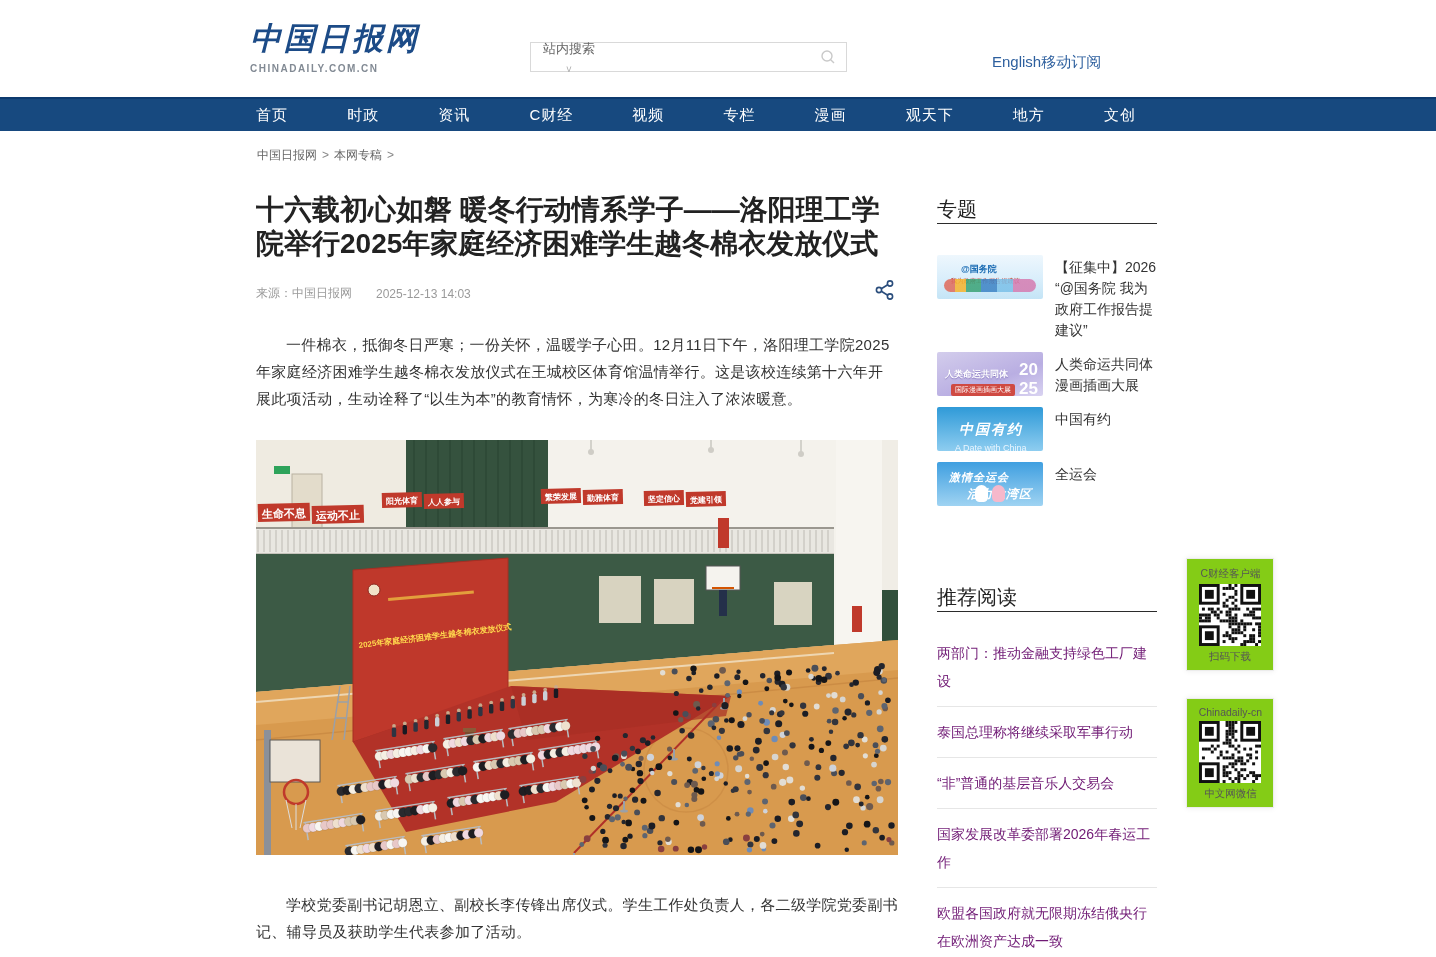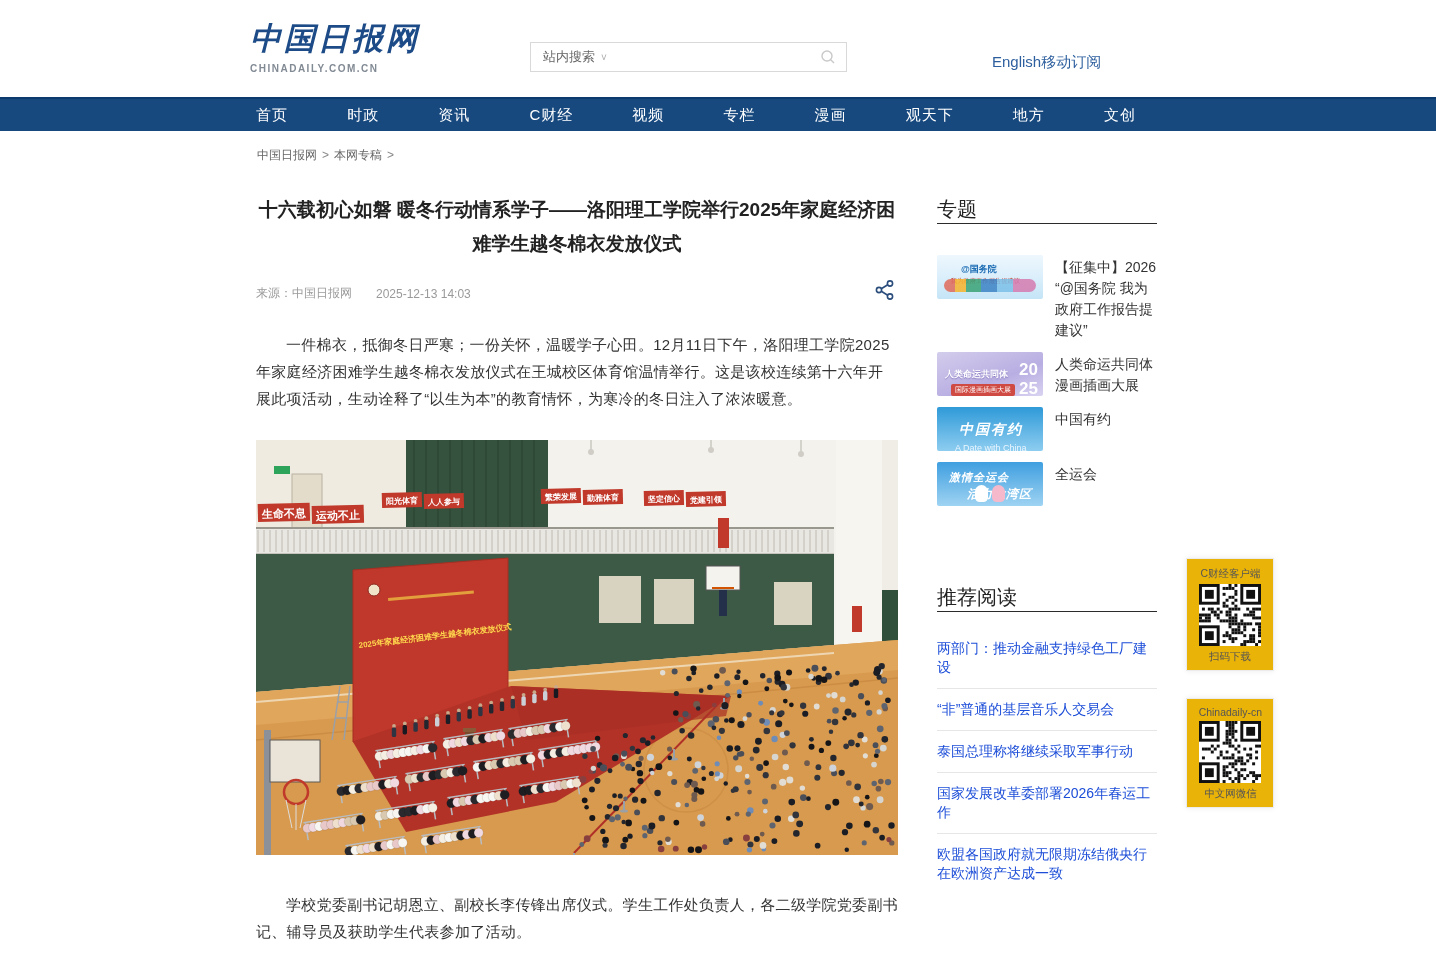--- a/index.html
+++ b/index.html
@@ -5,36 +5,36 @@
   html,body{margin:0;padding:0;background:#fff;}
   body{font-family:"Liberation Sans","DejaVu Sans",sans-serif;color:#333;}
   .page{position:relative;width:1436px;height:957px;background:#fff;overflow:hidden;}
   a{text-decoration:none;color:inherit;cursor:pointer;}
 
   
   .logo{position:absolute;left:250px;top:18px;}
   .logo-cn{font-family:"DejaVu Serif","Liberation Serif",serif;font-size:31px;font-weight:900;color:#1c4b87;letter-spacing:3px;font-style:italic;}
   .logo-en{font-size:10px;font-weight:bold;color:#828a94;letter-spacing:1.5px;margin-top:3px;}
   .searchbox{position:absolute;left:530px;top:42px;width:315px;height:28px;border:1px solid #d9d9d9;display:flex;align-items:center;background:#fff;}
-  .search-cat{display:flex;align-items:center;gap:6px;padding:0 10px 0 12px;font-size:13px;color:#666;}
+  .search-cat{display:flex;align-items:center;gap:6px;padding:0 10px 0 12px;font-size:13px;color:#666;flex-direction:column;}
   .search-cat .caret{font-size:10px;color:#aaa;}
   .searchbox input{flex:1;border:none;outline:none;font-size:13px;height:22px;}
   .search-icon{padding:0 10px;display:flex;align-items:center;}
   .top-links{position:absolute;left:992px;top:53px;display:flex;font-size:15px;color:#2d5f9e;}
 
   
   .mainnav{position:absolute;left:0;right:0;top:97px;height:34px;background:#17497f;border-top:2px solid #0d3a6e;box-sizing:border-box;display:flex;align-items:center;justify-content:space-between;padding:0 300px 0 256px;}
   .nav-item{color:#fff;font-size:15px;letter-spacing:1px;}
 
   
   .breadcrumb{position:absolute;left:257px;top:147px;font-size:12px;color:#666;}
   .breadcrumb .sep{margin:0 5px;color:#888;}
 
   
-  .article-title{position:absolute;left:256px;top:193px;width:642px;margin:0;font-size:19px;line-height:34px;font-weight:bold;color:#222;text-align:center;}
+  .article-title{position:absolute;left:256px;top:193px;width:642px;margin:0;font-size:28px;line-height:34px;font-weight:bold;color:#222;}
   .meta{position:absolute;left:256px;top:285px;width:642px;font-size:12px;color:#9a9a9a;display:flex;gap:24px;align-items:center;}
   .share{position:absolute;right:2px;top:-6px;}
   .para{position:absolute;left:256px;width:642px;margin:0;font-size:15px;line-height:27px;color:#333;text-indent:2em;letter-spacing:.3px;}
   .para-1{top:331px;}
   .para-2{top:891px;}
   .photo{position:absolute;left:256px;top:440px;width:642px;height:415px;margin:0;overflow:hidden;background:#efede7;}
 
   
   .side-head{position:absolute;left:937px;width:220px;margin:0;font-size:20px;font-weight:500;color:#222;border-bottom:1px solid #2b2b2b;}
   .head-topics{top:196px;}
@@ -55,26 +55,26 @@
   .thumb-date{background:linear-gradient(180deg,#2f9ad8,#8ecdf0);}
   .thumb-date .l1{top:14px;left:22px;font-size:14px;font-weight:bold;color:#fff;font-family:"DejaVu Serif","Liberation Serif",serif;font-style:italic;letter-spacing:2px;}
   .thumb-date .l2{top:36px;left:18px;font-size:9px;color:#eaf6ff;}
   .thumb-games{background:linear-gradient(180deg,#3f9fe0,#9fd3f2);}
   .thumb-games .l1{top:8px;left:12px;font-size:11px;font-weight:900;color:#fff;font-style:italic;letter-spacing:1px;}
   .thumb-games .l2{top:24px;left:30px;font-size:12px;font-weight:900;color:#fff;font-style:italic;letter-spacing:1px;}
   .mascot{position:absolute;bottom:4px;width:13px;height:17px;border-radius:7px 7px 5px 5px;}
   .mascot.m1{left:38px;background:#fff;}
   .mascot.m2{left:55px;background:#f6b8cb;}
   .rec-list{position:absolute;left:937px;top:628px;width:220px;margin:0;padding:0;list-style:none;}
-  .rec-list li{padding:11px 0;border-bottom:1px solid #e6e6e6;font-size:14px;line-height:19px;color:#1d4ed8;}
+  .rec-list li{padding:11px 0;border-bottom:1px solid #e6e6e6;font-size:14px;line-height:28px;color:#701a75;}
   .rec-list li:last-child{border-bottom:none;}
 
   
   .qrcol{position:absolute;left:1186px;top:558px;width:88px;display:flex;flex-direction:column;gap:27px;}
-  .qr-panel{background:#eab308;border:1px solid #ececec;box-shadow:0 0 6px rgba(0,0,0,.08);padding:7px 0 6px;display:flex;flex-direction:column;align-items:center;gap:3px;}
+  .qr-panel{background:#84cc16;border:1px solid #ececec;box-shadow:0 0 6px rgba(0,0,0,.08);padding:7px 0 6px;display:flex;flex-direction:column;align-items:center;gap:3px;}
   .qr-cap{font-size:11px;color:#555;transform:scale(.95);white-space:nowrap;}
 </style>
 </head>
 <body>
 
 <div class="page">
 
   <header>
     <a class="logo">
       <div class="logo-cn">中国日报网</div>
@@ -920,22 +920,22 @@
             <span class="l2">活力大湾区</span>
             <div class="mascot m1"></div>
             <div class="mascot m2"></div>
           </div>
           <div class="t-title">全运会</div>
         </a>
       </div>
     <h2 class="side-head head-rec">推荐阅读</h2>
     <ul class="rec-list">
         <li><a>两部门：推动金融支持绿色工厂建设</a></li>
+        <li><a>泰国总理称将继续采取军事行动</a></li>
         <li><a>“非”普通的基层音乐人交易会</a></li>
-        <li><a>泰国总理称将继续采取军事行动</a></li>
         <li><a>国家发展改革委部署2026年春运工作</a></li>
         <li><a>欧盟各国政府就无限期冻结俄央行在欧洲资产达成一致</a></li>
       </ul>
   </aside>
 
   <div class="qrcol">
       <div class="qr-panel">
         <div class="qr-cap">C财经客户端</div>
         <svg width="62" height="62">
           <rect x="0" y="0" width="62" height="62" fill="#fff"></rect>

